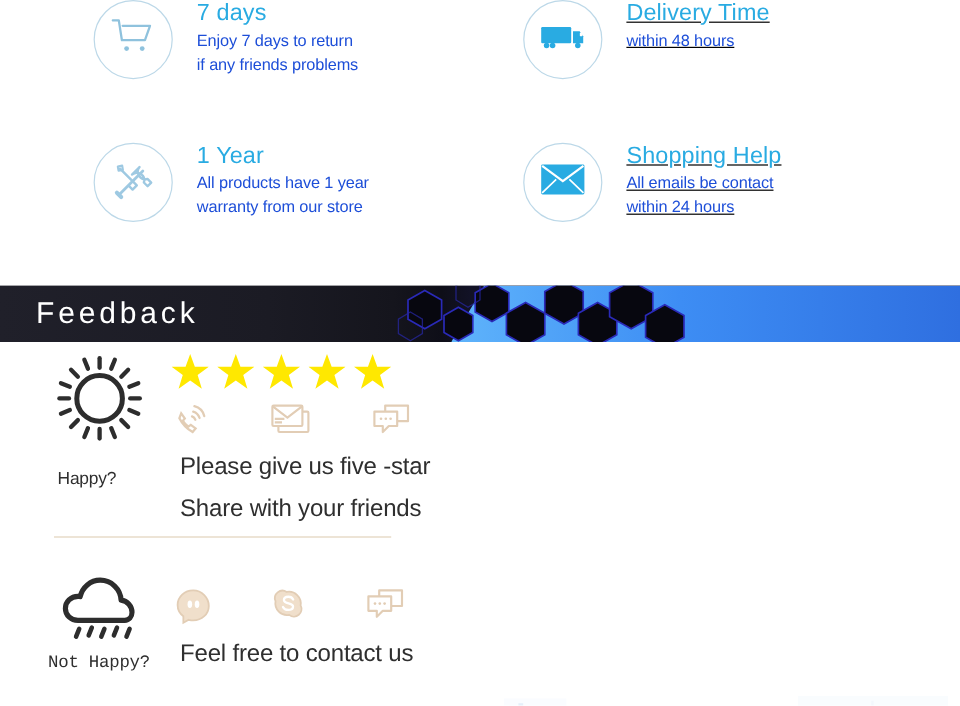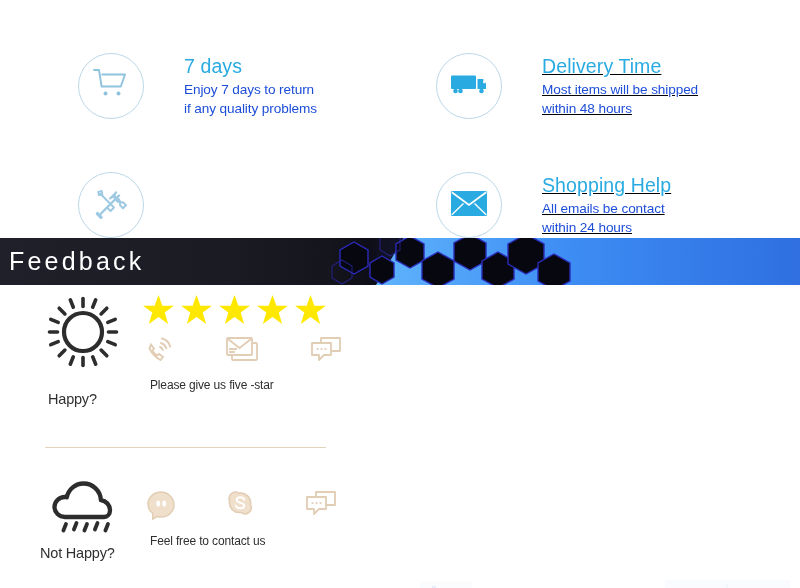--- a/index.html
+++ b/index.html
@@ -11,21 +11,21 @@
   }
   .page { position: relative; width: 800px; height: 588px; background: #fff; }
 
   
   .services {
     position: absolute; left: 0; top: 0; width: 800px; height: 238px;
     display: grid;
     grid-template-columns: 400px 400px;
     grid-template-rows: 119px 119px;
   }
-  .svc { display: flex; align-items: flex-end; padding-left: 78px; gap: 20px; }
+  .svc { display: flex; align-items: flex-start; padding-left: 78px; }
   .svc-right { padding-left: 36px; text-decoration: underline; }
   .svc-badge {
     width: 66px; height: 66px; border-radius: 50%;
     border: 1.4px solid #bcd8e8;
     display: flex; align-items: center; justify-content: center;
     flex: 0 0 auto;
   }
   .svc-text { margin-left: 20px; }
   .svc-title {
     font-size: 19.5px; color: #29abe2; font-weight: 400;
@@ -44,21 +44,21 @@
        #20202a 0%, #1b1b24 28%, #15151d 41%,
        #0e0e18 46%, #121226 49%);
   }
   .banner-blue {
     position: absolute; right: 0; top: 0; height: 100%; width: 53%;
     background: linear-gradient(90deg, #5fb4fb 0%, #3d8df4 45%, #2f6fe0 100%);
     clip-path: polygon(6.5% 0, 100% 0, 100% 100%, 0% 100%);
   }
   .hexes { position: absolute; left: 330px; top: 0; width: 270px; height: 47px; }
   .banner-label {
-    position: absolute; left: 9px; top: 0; height: 47px;
+    position: absolute; left: 30px; top: 0; height: 47px;
     display: flex; align-items: center;
     color: #ffffff; font-size: 25px; font-weight: 400;
     letter-spacing: 3.2px;
   }
 
   
   .fb-body { position: absolute; left: 0; top: 285px; width: 800px; height: 303px; }
 
   .fb-left { position: absolute; left: 0; top: 0; width: 370px; height: 303px; }
 
@@ -68,21 +68,21 @@
     letter-spacing: -.2px; white-space: nowrap;
   }
 
   .stars { position: absolute; left: 143px; top: 294px; display: flex; gap: 7px; }
   .star { width: 31px; height: 31px; display: block; }
 
   .contact-row { position: absolute; display: flex; }
   .contact-ico { display: block; }
 
   .fb-msg {
-    position: absolute; font-size: 12px; color: #2f2f2f;
+    position: absolute; font-size: 20px; color: #2f2f2f;
     letter-spacing: -.15px; white-space: nowrap;
   }
 
   .divider {
     position: absolute; left: 45px; top: 447px; width: 281px; height: 1px;
     background: #e2d3bb;
   }
 
   
   .illus { position: absolute; left: 365px; top: 285px; width: 435px; height: 303px; background:#fff; }
@@ -100,55 +100,59 @@
           <svg width="38" height="34" viewBox="0 0 38 34" fill="none">
             <path d="M2 3h5l2.6 16.5h19.2L33 7.5H10.2" stroke="#8fc2dd" stroke-width="1.9" stroke-linecap="round" stroke-linejoin="round"></path>
             <circle cx="13.5" cy="26.5" r="2" fill="#8fc2dd"></circle>
             <circle cx="26.5" cy="26.5" r="2" fill="#8fc2dd"></circle>
           </svg>
         </span>
       </div>
       <div class="svc-text">
         <div class="svc-title">7 days</div>
         <div class="svc-line">Enjoy 7 days to return</div>
-        <div class="svc-line">if any quality problems</div>
+        <div class="svc-line">if any friends problems</div>
       </div>
     </div>
 
     <div class="svc svc-right">
       <div class="svc-badge">
         <span>
           <svg width="40" height="28" viewBox="0 0 40 28" fill="none">
             <rect x="2" y="5.5" width="25" height="13.5" rx="1" fill="#29abe2"></rect>
             <path d="M28.5 9h5.5l3 4.2V19h-8.5z" fill="#29abe2"></path>
             <rect x="34.2" y="10.2" width="2.2" height="3" rx=".4" fill="#ffffff"></rect>
             <circle cx="6.5" cy="21" r="2.3" fill="#29abe2"></circle>
             <circle cx="11.5" cy="21" r="2.3" fill="#29abe2"></circle>
             <circle cx="32.5" cy="21" r="2.3" fill="#29abe2"></circle>
           </svg>
         </span>
       </div>
       <div class="svc-text">
         <div class="svc-title">Delivery Time</div>
-        <div class="svc-line">Most items will be shipped</div>
         <div class="svc-line">within 48 hours</div>
       </div>
     </div>
 
     <div class="svc">
       <div class="svc-badge">
         <span>
           <svg width="38" height="36" viewBox="0 0 38 36" fill="none">
             <path d="M7 30.5 27 10.5" stroke="#9ec9e2" stroke-width="2.4" stroke-linecap="round"></path>
             <path d="M24.3 7.2a6.2 6.2 0 0 0 6.6 9.9L34 20.2l-3 3-3.1-3.1a6.2 6.2 0 0 0-9.9-6.6z" stroke="#9ec9e2" stroke-width="2" stroke-linejoin="round"></path>
             <path d="M8 8.5 22 22.5l-3.5 3.5-3.1-3.1" stroke="#9ec9e2" stroke-width="2" stroke-linecap="round" stroke-linejoin="round"></path>
             <path d="M6.2 6.8 9.8 6l.6 3.6-3.6.6z" stroke="#9ec9e2" stroke-width="1.8" stroke-linejoin="round"></path>
             <path d="M5.4 28.6 9 32.2" stroke="#9ec9e2" stroke-width="3.4" stroke-linecap="round"></path>
           </svg>
         </span>
+      </div>
+      <div class="svc-text">
+        <div class="svc-title">1 Year</div>
+        <div class="svc-line">All products have 1 year</div>
+        <div class="svc-line">warranty from our store</div>
       </div>
     </div>
 
     <div class="svc svc-right">
       <div class="svc-badge">
         <span>
           <svg width="38" height="27" viewBox="0 0 38 27" fill="none">
             <rect x="1" y="1" width="36" height="25" rx="1.2" fill="#29abe2"></rect>
             <path d="M1.8 2.2 19 15 36.2 2.2" stroke="#ffffff" stroke-width="1.8" fill="none"></path>
             <path d="M1.8 24.8 13.5 13.5M36.2 24.8 24.5 13.5" stroke="#ffffff" stroke-width="1.4" fill="none"></path>
@@ -253,37 +257,38 @@
             <path d="M11 3h19v13H11z"></path>
             <path d="M2 8h19v12h-7l-5 5v-5H2z" fill="#ffffff"></path>
             <circle cx="7.5" cy="14" r="1.1" fill="#e2cdb5" stroke="none"></circle>
             <circle cx="11.5" cy="14" r="1.1" fill="#e2cdb5" stroke="none"></circle>
             <circle cx="15.5" cy="14" r="1.1" fill="#e2cdb5" stroke="none"></circle>
           </g>
         </svg>
       </div>
 
       <div class="fb-msg" style="left:150px; top:93px;">Please give us five -star</div>
+      <div class="fb-msg" style="left:150px; top:128px;">Share  with your friends</div>
 
       <div class="divider" style="top:162px;"></div>
 
       <span class="mood-icon" style="left:48px; top:192px;">
         <svg width="76" height="62" viewBox="0 0 76 62" fill="none">
           <path d="M17 40c-6 0-10.5-4.5-10.5-10S11 20 17 20c.6 0 1.2 0 1.8.2C20.6 12.4 27.3 6.5 35.5 6.5
                    c9.4 0 17 7.4 17.4 16.6 5.3.7 9.1 5 9.1 10.2 0 3.9-2.6 6.7-6 6.7z" stroke="#2d2d2d" stroke-width="4.3" stroke-linejoin="round"></path>
           <g stroke="#2d2d2d" stroke-width="3.8" stroke-linecap="round">
             <path d="M18 47l-2.6 6.5"></path>
               <path d="M28.5 46l-2.6 6.5"></path>
             <path d="M39 47l-2.6 6.5"></path>
               <path d="M49.5 46l-2.6 6.5"></path>
             <path d="M60 47l-2.6 6.5"></path>
           </g>
         </svg>
       </span>
-      <div class="mood-label" style="left:40px; top:260px;">Not Happy?</div>
+      <div class="mood-label" style="left:40px; top:260px;font-family:Liberation Mono, monospace;">Not Happy?</div>
 
       <div class="contact-row" style="left:145px; top:204px; gap:48px;">
         <svg class="contact-ico" width="32" height="32" viewBox="0 0 32 32">
           <path d="M16 3C8.8 3 3 8.4 3 15.1c0 3.8 1.9 7.2 4.8 9.4V30l4.5-2.5c1.2.3 2.4.5 3.7.5
                    7.2 0 13-5.4 13-12.1S23.2 3 16 3z" fill="#f0dfcb" stroke="#e2cdb5" stroke-width="1.5"></path>
           <g fill="#ffffff">
             <ellipse cx="13.2" cy="14.5" rx="1.9" ry="3.1"></ellipse>
             <ellipse cx="19.2" cy="14.5" rx="1.9" ry="3.1"></ellipse>
           </g>
         </svg>

